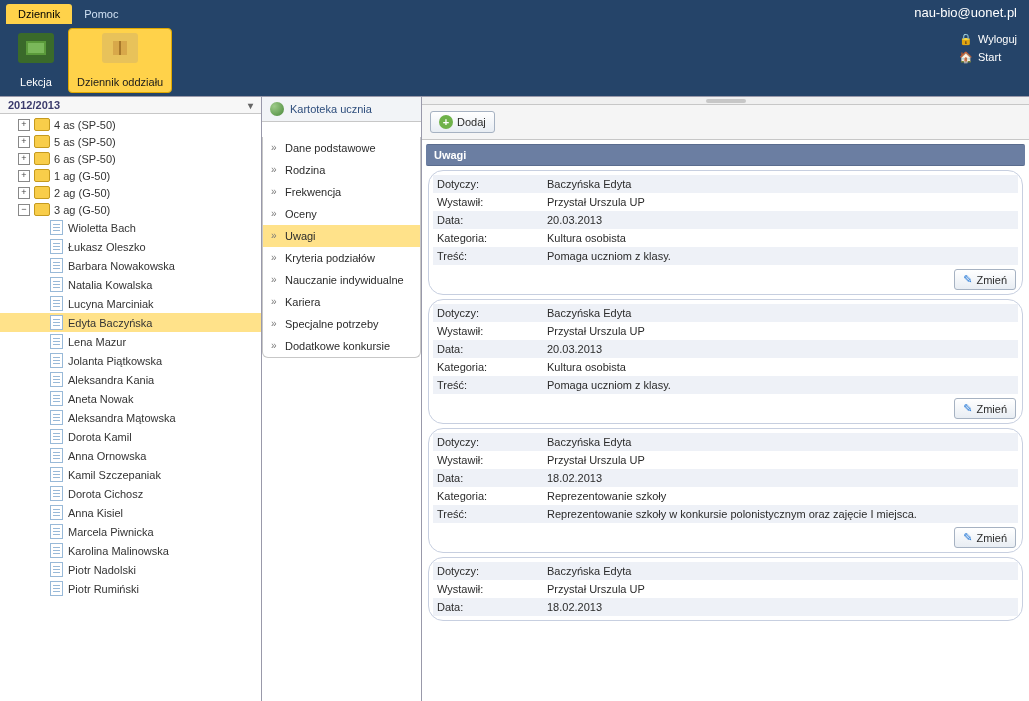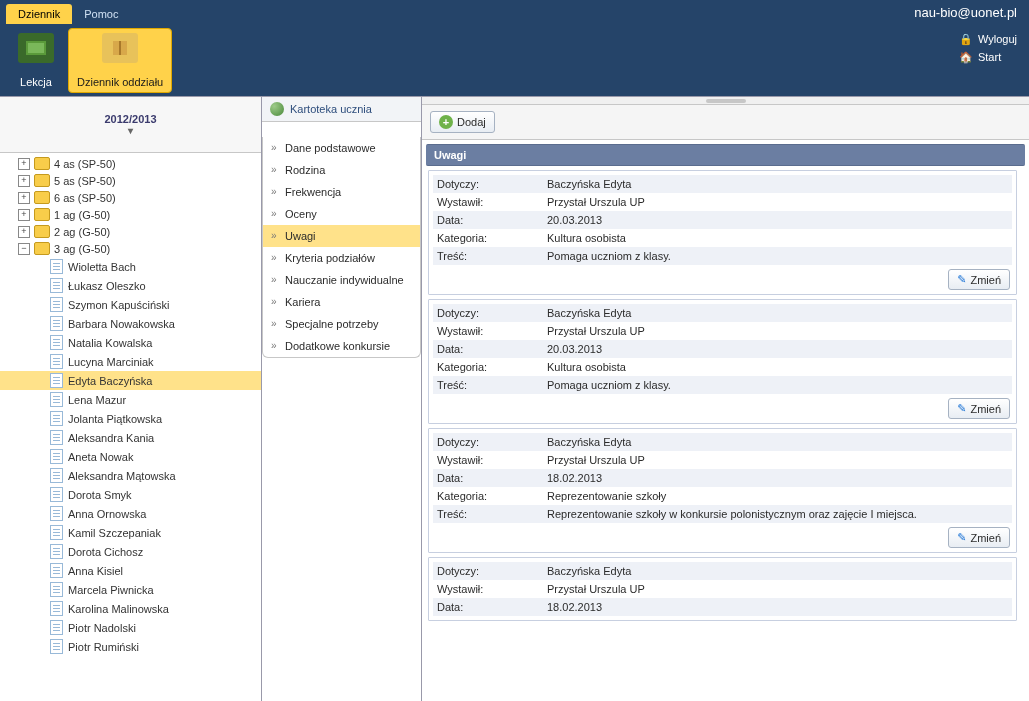--- a/index.html
+++ b/index.html
@@ -21,21 +21,21 @@
 .ribbon-btn.active .icon { background: #e8c25a; }
 .ribbon-links { position:absolute; right:12px; top:6px; text-align:left; color:#fff; line-height:18px; }
 .ribbon-links div { display:flex; align-items:center; gap:6px; cursor:pointer; font-size:11px; }
 .ribbon-links .mini-icon { width:12px; height:12px; display:inline-flex; align-items:center; justify-content:center; }
 
 
 .main { flex: 1; display: flex; min-height: 0; border-top:1px solid #99a; }
 
 
 .sidebar { width: 262px; border-right: 1px solid #99a; display: flex; flex-direction: column; background: #fff; }
-.sidebar-header { background: #f7f7f7; border-bottom: 1px solid #c7c7c7; padding: 16px 8px; font-weight: bold; color:#3b3b6d; display:flex; align-items:center; justify-content:space-between;flex-direction:column; }
+.sidebar-header { background: #f7f7f7; border-bottom: 1px solid #c7c7c7; padding: 2px 8px; font-weight: bold; color:#3b3b6d; display:flex; align-items:center; justify-content:space-between; }
 .sidebar-header .caret { font-size:10px; color:#666; }
 .tree { flex: 1; overflow-y: auto; padding: 2px 0; }
 .tree-row { display: flex; align-items: center; padding: 2px 4px; white-space: nowrap; cursor:pointer; }
 .tree-row.selected { background: #ffe28a; }
 .indent1 { padding-left: 18px; }
 .indent2 { padding-left: 50px; }
 .tree-toggle { width: 12px; height: 12px; border: 1px solid #888; background: #fff; display: inline-flex; align-items:center; justify-content:center; font-size: 9px; line-height: 9px; margin-right: 4px; color:#444; }
 .folder-icon { width: 16px; height: 13px; background: #f8cd4a; border: 1px solid #c59a1e; border-radius: 2px; margin-right: 4px; flex-shrink:0; position:relative; }
 .folder-icon.open { background: #f8cd4a; }
 .doc-icon { width: 13px; height: 15px; background: #fff; border: 1px solid #98b9d8; margin-right: 5px; flex-shrink:0; position:relative; }
@@ -53,21 +53,21 @@
 
 
 .content { flex: 1; display: flex; flex-direction: column; min-width:0; }
 .toolbar { padding: 6px 8px; border-bottom: 1px solid #c7c7c7; background:#f5f5f5; display:flex; align-items:center; gap:4px; }
 .btn { display:inline-flex; align-items:center; gap:4px; padding:3px 8px; border:1px solid #a6b2c2; background:linear-gradient(#fff,#e8edf3); border-radius:3px; cursor:pointer; font-size:11px; color:#2b2b2b; }
 .btn .plus { width:14px; height:14px; border-radius:50%; background:#6fb24a; color:#fff; display:inline-flex; align-items:center; justify-content:center; font-weight:bold; font-size:11px; }
 .btn .pencil { color:#1f75d6; font-size:11px; }
 
 .scroll-content { flex:1; overflow-y:auto; padding:0 0 8px 0; }
 .panel-title { background: #6b7ea2; color:#fff; padding:4px 8px; font-weight:bold; border-top:1px solid #5a6c8e; border-bottom:1px solid #5a6c8e; margin:4px 4px 2px 4px; border-radius:2px; }
-.card { border:1px solid #c7cfe0; border-radius:1px; margin:4px 12px 2px 6px; padding:4px; background:#fff; }
+.card { border:1px solid #c7cfe0; border-radius:15px; margin:4px 6px 2px 6px; padding:4px; background:#fff; }
 .kv-row { display:flex; padding:3px 4px; }
 .kv-row:nth-child(odd) { background:#eef1f7; }
 .kv-row:nth-child(even) { background:#fff; }
 .kv-label { width:110px; color:#2b2b2b; }
 .kv-value { flex:1; color:#2b2b2b; }
 .card-actions { display:flex; justify-content:flex-end; padding:4px 2px 0 2px; }
 
 
 .split-handle { height:8px; background:#f0f0f0; display:flex; align-items:center; justify-content:center; border-bottom:1px solid #c7c7c7; }
 .split-handle .grip { width:40px; height:4px; background:#c7c7c7; border-radius:2px; }
@@ -159,24 +159,20 @@
           <div class="tree-row indent2">
             <span class="doc-icon"></span>
             <span>Wioletta Bach</span>
           </div>
           <div class="tree-row indent2">
             <span class="doc-icon"></span>
             <span>Łukasz Oleszko</span>
           </div>
           <div class="tree-row indent2">
             <span class="doc-icon"></span>
-            <span>Szymon Kapuściński</span>
-          </div>
-          <div class="tree-row indent2">
-            <span class="doc-icon"></span>
             <span>Barbara Nowakowska</span>
           </div>
           <div class="tree-row indent2">
             <span class="doc-icon"></span>
             <span>Natalia Kowalska</span>
           </div>
           <div class="tree-row indent2">
             <span class="doc-icon"></span>
             <span>Lucyna Marciniak</span>
           </div>
@@ -199,21 +195,21 @@
           <div class="tree-row indent2">
             <span class="doc-icon"></span>
             <span>Aneta Nowak</span>
           </div>
           <div class="tree-row indent2">
             <span class="doc-icon"></span>
             <span>Aleksandra Mątowska</span>
           </div>
           <div class="tree-row indent2">
             <span class="doc-icon"></span>
-            <span>Dorota Smyk</span>
+            <span>Dorota Kamil</span>
           </div>
           <div class="tree-row indent2">
             <span class="doc-icon"></span>
             <span>Anna Ornowska</span>
           </div>
           <div class="tree-row indent2">
             <span class="doc-icon"></span>
             <span>Kamil Szczepaniak</span>
           </div>
           <div class="tree-row indent2">

